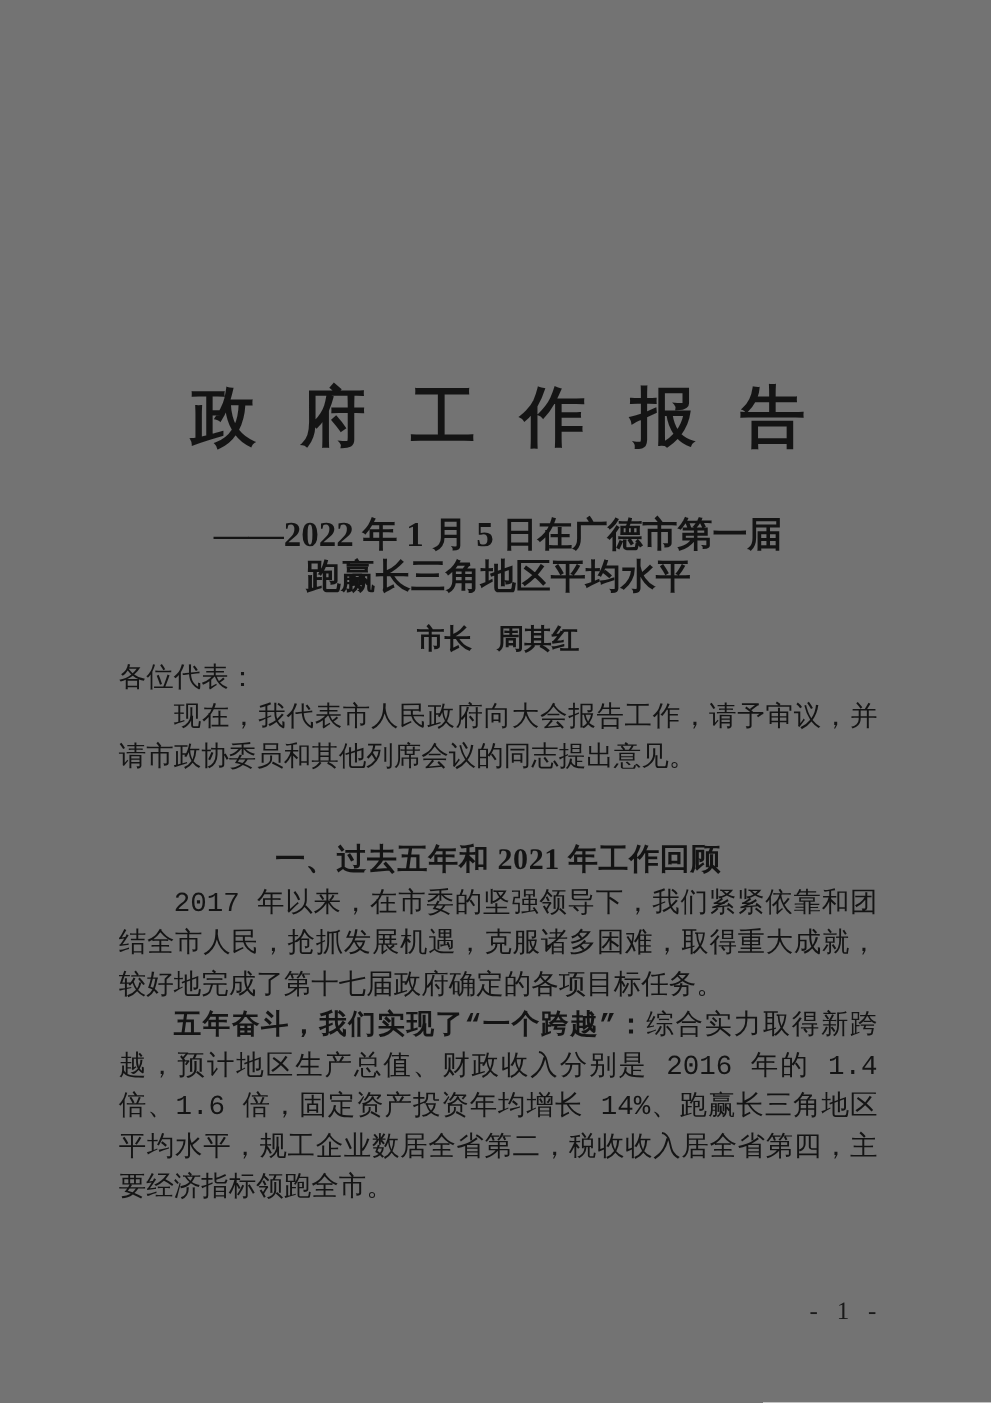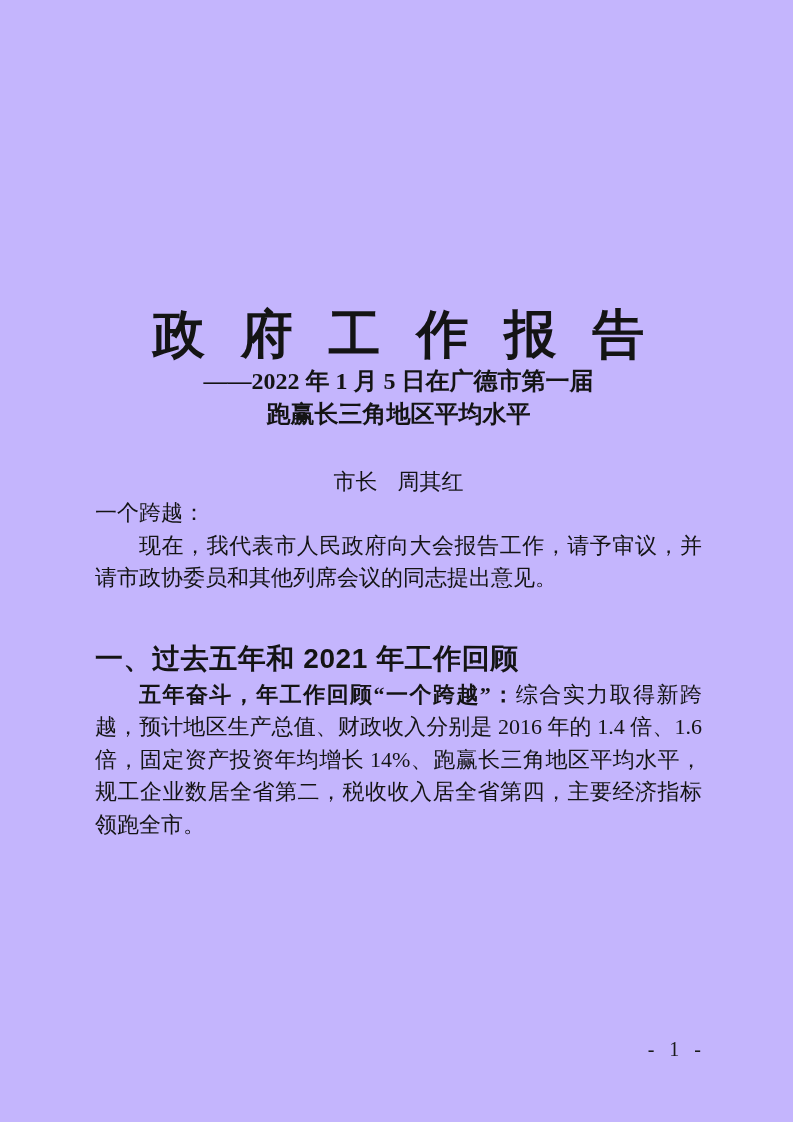--- a/index.html
+++ b/index.html
@@ -4,73 +4,76 @@
 <style>
   html, body {
     margin: 0;
     padding: 0;
     background: #ffffff;
   }
   .page {
     position: relative;
     width: 793px;
     height: 1122px;
-    background: #c4b5fd;
+    background: #737373;
     color: #141414;
     font-family: "Liberation Serif", "DejaVu Serif", serif;
     overflow: hidden;
     box-sizing: border-box;
     padding: 0 91px 0 95px;
   }
   .doc-title {
     margin: 305px 0 0 0;
     text-align: center;
     font-size: 52px;
     line-height: 60px;
     font-weight: bold;
     letter-spacing: 0.22em;
     padding-left: 0.22em;
     white-space: nowrap;
   }
   .subtitle {
+    margin-top: 47px;
     text-align: center;
     font-weight: bold;
-    font-size: 24px;
+    font-size: 28px;
     line-height: 33px;
   }
   .speaker {
-    margin-top: 36px;
+    margin-top: 18px;
     text-align: center;
-    font-weight: normal;
+    font-weight: bold;
     font-size: 22px;
     line-height: 30px;
   }
   .speaker .name {
     margin-left: 0.9em;
   }
   .body-text {
     font-size: 22px;
     line-height: 32.5px;
   }
   .salutation {
     margin: 44px 0 0 0;
   }
   p.para {
     margin: 0;
     text-align: justify;
     text-align-last: left;
   }
   p.indent {
     text-indent: 2em;
+    font-family: Liberation Mono, monospace;
   }
   .section-heading {
     margin: 44px 0 0 0;
-    font-family: Liberation Sans, sans-serif;
+    text-align: center;
+    font-family: Liberation Serif, serif;
     font-weight: 600;
-    font-size: 28px;
+    font-size: 24px;
     line-height: 40px;
     letter-spacing: 0.02em;
   }
   .para1 {
     margin-top: 25px;
   }
   .bold-lead {
     font-weight: bold;
   }
   .page-number {
@@ -92,24 +95,25 @@
 
   <div class="subtitle">
     <div>——2022 年 1 月 5 日在广德市第一届</div>
     <div>跑赢长三角地区平均水平</div>
   </div>
 
   <div class="speaker">
     <span class="role">市长</span><span class="name">周其红</span>
   </div>
 
-  <p class="para body-text salutation">一个跨越：</p>
+  <p class="para body-text salutation">各位代表：</p>
 
   <p class="para indent body-text">现在，我代表市人民政府向大会报告工作，请予审议，并请市政协委员和其他列席会议的同志提出意见。</p>
 
   <h2 class="section-heading">一、过去五年和 2021 年工作回顾</h2>
 
+  <p class="para indent body-text para1">2017 年以来，在市委的坚强领导下，我们紧紧依靠和团结全市人民，抢抓发展机遇，克服诸多困难，取得重大成就，较好地完成了第十七届政府确定的各项目标任务。</p>
 
-  <p class="para indent body-text"><span class="bold-lead">五年奋斗，年工作回顾“一个跨越”：</span><span>综合实力取得新跨越，预计地区生产总值、财政收入分别是 2016 年的 1.4 倍、1.6 倍，固定资产投资年均增长 14%、跑赢长三角地区平均水平，规工企业数居全省第二，税收收入居全省第四，主要经济指标领跑全市。</span></p>
+  <p class="para indent body-text"><span class="bold-lead">五年奋斗，我们实现了“一个跨越”：</span><span>综合实力取得新跨越，预计地区生产总值、财政收入分别是 2016 年的 1.4 倍、1.6 倍，固定资产投资年均增长 14%、跑赢长三角地区平均水平，规工企业数居全省第二，税收收入居全省第四，主要经济指标领跑全市。</span></p>
 
   <div class="page-number">- 1 -</div>
 
 </div>
 
 </body></html>

